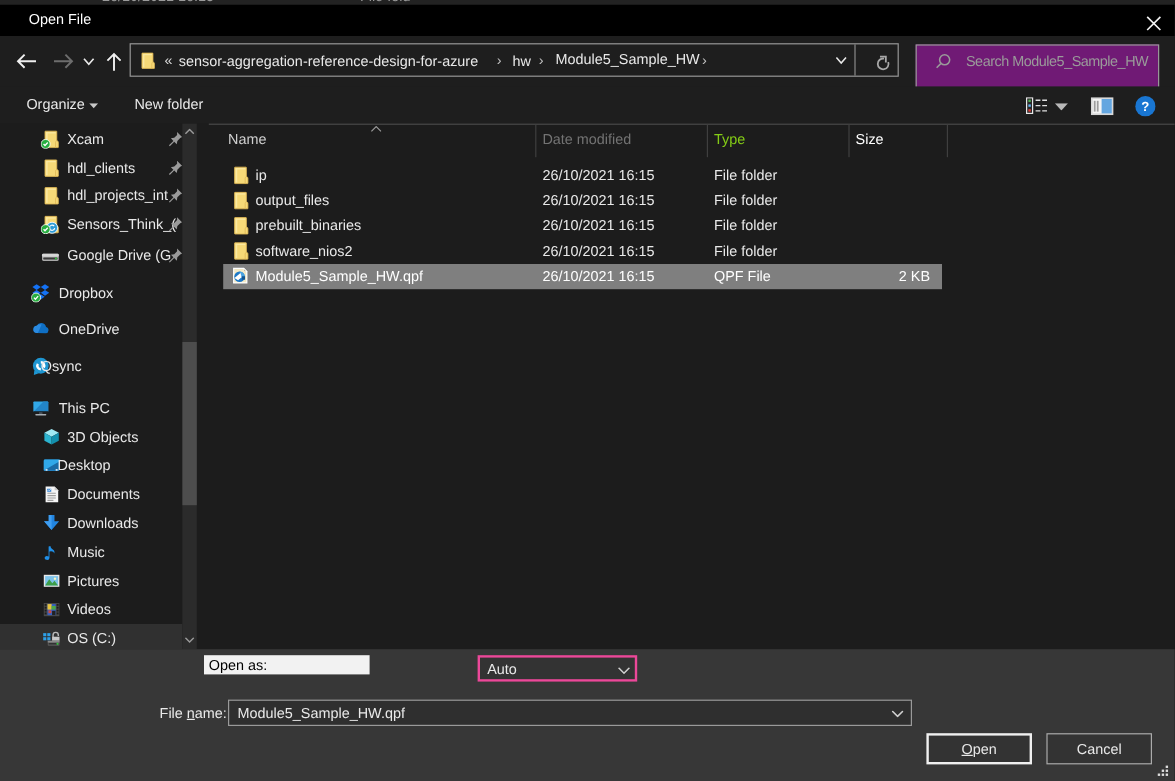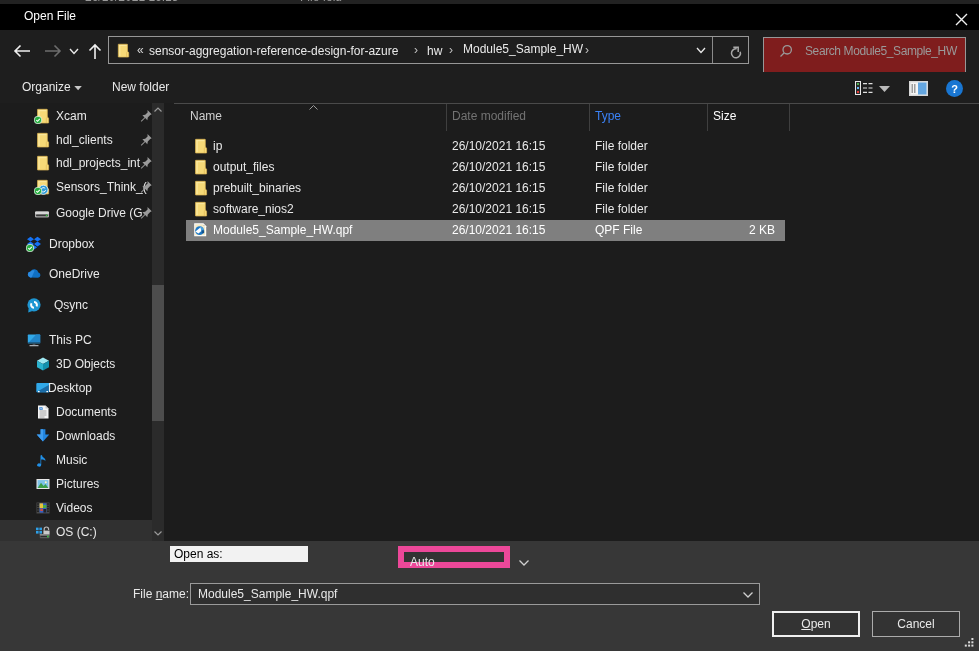--- a/index.html
+++ b/index.html
@@ -56,21 +56,21 @@
       <path d="M1 1 L5 5.5 L9 1" stroke="#e9e9e9" stroke-width="1.3" fill="none"></path>
     </svg>
     <div class="abs" style="left:603px;top:0;width:1px;height:26px;background:#8a8a8a;"></div>
 
     <svg class="abs" style="left:619px;top:7px;" width="16" height="16" viewBox="0 0 16 16">
       <path d="M8.7 4.8 A4.5 4.5 0 1 0 12.2 7.7" stroke="#a8a8a8" stroke-width="1.5" fill="none"></path>
       <path d="M5.3 3.2 H10.2 V8" stroke="#a8a8a8" stroke-width="1.5" fill="none"></path>
     </svg>
   </div>
 
-  <div class="abs" style="left:763px;top:7px;width:203px;height:38px;border:1px solid #979797;background:#7f1d1d;">
+  <div class="abs" style="left:763px;top:7px;width:203px;height:38px;border:1px solid #979797;background:#701a75;">
     <svg class="abs" style="left:15px;top:6px;" width="14" height="14" viewBox="0 0 14 14">
       <circle cx="8.2" cy="5.8" r="4.2" stroke="#9a9a9a" stroke-width="1.3" fill="none"></circle>
       <path d="M5 9 L1.5 12.5" stroke="#9a9a9a" stroke-width="1.3"></path>
     </svg>
     <span class="abs" style="left:41px;top:6px;color:#9a9a9a;letter-spacing:-0.4px;">Search Module5_Sample_HW</span>
   </div>
 </div>
 
 <div class="abs" style="left:0;top:72px;width:979px;height:31px;background:#1e1e1e;">
   <span class="abs" style="left:22px;top:8px;">Organize</span>
@@ -187,21 +187,21 @@
     </div>
     <span class="abs" style="left:49px;top:164px;">OneDrive</span>
     <div class="abs" style="left:26px;top:194px;">
       <svg width="16" height="16" viewBox="0 0 16 16">
         <circle cx="8" cy="7.8" r="6.6" fill="#1e96d2"></circle>
         <path d="M2.6 11.6 L2.2 15.4 L6.4 14 Z" fill="#1e96d2"></path>
         <path d="M8 3.9 a3.9 3.9 0 0 1 3.3 6 l-1.7 -1.1 a1.9 1.9 0 0 0 -1.6 -2.9 Z" fill="#fff"></path>
         <path d="M8 11.7 a3.9 3.9 0 0 1 -3.3 -6 l1.7 1.1 a1.9 1.9 0 0 0 1.6 2.9 Z" fill="#fff"></path>
       </svg>
     </div>
-    <span class="abs" style="left:54px;top:195px;">Qsync</span>
+    <span class="abs" style="left:34px;top:195px;">Qsync</span>
     <div class="abs" style="left:26px;top:229px;">
       <svg width="16" height="16" viewBox="0 0 16 16">
         <rect x="1.8" y="2.6" width="12.4" height="8.8" rx="0.6" fill="#31a8e8"></rect>
         <path d="M1.8 11.4 L10.2 2.6 H13.6 Q14.2 2.6 14.2 3.2 V10.8 Q14.2 11.4 13.6 11.4 Z" fill="#2285c8"></path>
         <rect x="1.8" y="10.6" width="12.4" height="0.9" fill="#1a2a33"></rect>
         <rect x="6.6" y="11.5" width="2.8" height="1.5" fill="#45505a"></rect>
         <rect x="3.4" y="13" width="9.2" height="1.3" rx="0.6" fill="#a6adb4"></rect>
       </svg>
     </div>
     <span class="abs" style="left:49px;top:230px;">This PC</span>
@@ -308,21 +308,21 @@
     </svg>
 </div>
 
 <div class="abs" id="filelist" style="left:165px;top:103px;width:814px;height:438px;">
     <div class="abs" style="left:9px;top:0;width:805px;height:1px;background:#4a4a4a;"></div>
     <svg class="abs" style="left:144px;top:2px;" width="9" height="5" viewBox="0 0 9 5">
       <path d="M0.5 4.5 L4.5 0.5 L8.5 4.5" stroke="#9a9a9a" stroke-width="1" fill="none"></path>
     </svg>
     <span class="abs" style="left:25px;top:6px;color:#cfcfcf;">Name</span>
     <span class="abs" style="left:287px;top:6px;color:#737373;">Date modified</span>
-    <span class="abs" style="left:430px;top:6px;color:#3b82f6;text-align:right;">Type</span>
+    <span class="abs" style="left:430px;top:6px;color:#84cc16;text-align:right;">Type</span>
     <span class="abs" style="left:548px;top:6px;color:#ffffff;">Size</span>
     <div class="abs" style="left:281px;top:1px;width:1px;height:27px;background:#3f3f3f;"></div>
     <div class="abs" style="left:424px;top:1px;width:1px;height:27px;background:#3f3f3f;"></div>
     <div class="abs" style="left:542px;top:1px;width:1px;height:27px;background:#3f3f3f;"></div>
     <div class="abs" style="left:624px;top:1px;width:1px;height:27px;background:#3f3f3f;"></div>
     <div class="abs" style="left:27px;top:35px;">
       <svg width="16" height="16" viewBox="0 0 16 16">
         <use href="#i-folder"></use>
       </svg>
     </div>
@@ -371,21 +371,21 @@
     <span class="abs" style="left:430px;top:120px;color:#fff;">QPF File</span>
     <span class="abs" style="left:576px;top:120px;color:#fff;text-align:right;width:34px;display:inline-block;">2 KB</span>
   </div>
 
 <div class="abs" style="left:0;top:541px;width:979px;height:110px;background:#373737;">
 
   <div class="abs" style="left:170px;top:5px;width:138px;height:16px;background:#f2f2f2;">
     <span class="abs" style="left:4px;top:1px;color:#000;">Open as:</span>
   </div>
 
-  <div class="abs" style="left:398px;top:5px;width:112px;height:22px;border:6px solid #ec4899;background:#333;">
+  <div class="abs" style="left:398px;top:5px;width:133px;height:22px;border:2px solid #ec4899;background:#333;">
     <span class="abs" style="left:6px;top:3px;">Auto</span>
     <svg class="abs" style="left:115px;top:8px;" width="10" height="6" viewBox="0 0 10 6">
         <path d="M0.5 0.5 L5 5 L9.5 0.5" stroke="#d0d0d0" stroke-width="1.3" fill="none"></path>
       </svg>
   </div>
 
   <span class="abs" style="left:133px;top:46px;">File <u>n</u>ame:</span>
   <div class="abs" style="left:190px;top:42px;width:570px;height:22px;border:1px solid #9a9a9a;background:#2f2f2f;">
     <span class="abs" style="left:7px;top:3px;">Module5_Sample_HW.qpf</span>
     <svg class="abs" style="left:552px;top:8px;" width="10" height="6" viewBox="0 0 10 6">

